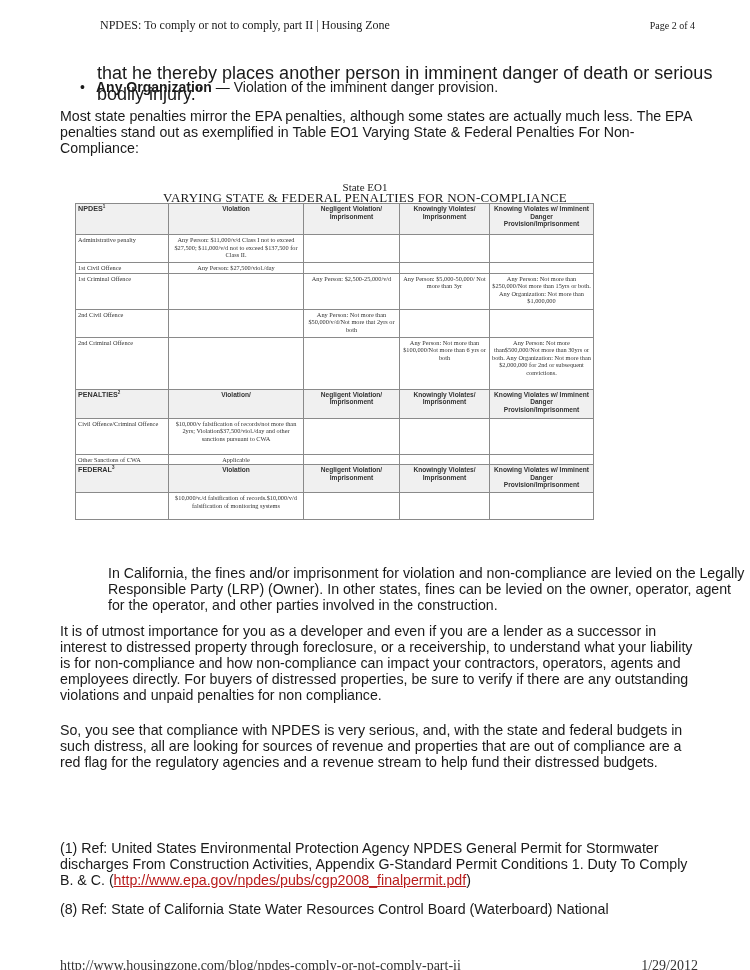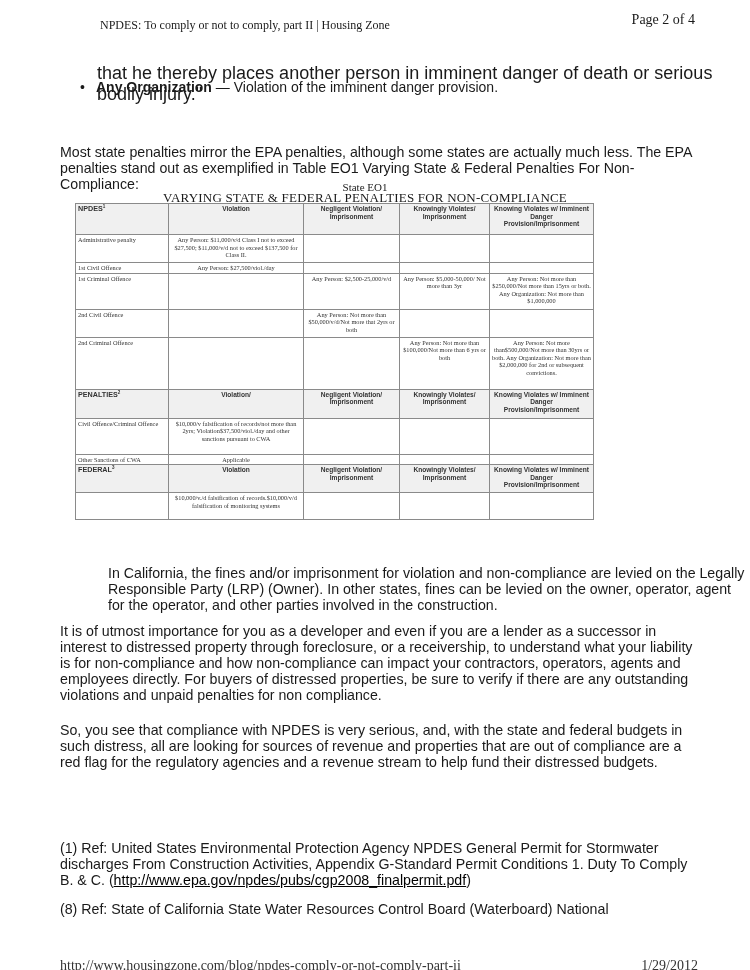--- a/index.html
+++ b/index.html
@@ -1,56 +1,56 @@
 <!DOCTYPE html>
 <html><head>
 <meta charset="utf-8">
 <style>
   html, body { margin: 0; padding: 0; background: #ffffff; }
   body { width: 750px; height: 970px; position: relative; overflow: hidden; color: #1a1a1a; }
   .serif { font-family: "Liberation Serif", "DejaVu Serif", serif; }
   .sans { font-family: "Liberation Sans", "DejaVu Sans", sans-serif; }
 
   .hdr-left { position: absolute; left: 60px; top: 18px; font-size: 12px; margin-left: 40px; }
-  .hdr-right { position: absolute; right: 55px; top: 12px; font-size: 14px; }
+  .hdr-right { position: absolute; right: 55px; top: 20px; font-size: 10px; }
 
   .body-text { position: absolute; left: 60px; width: 640px; font-size: 14.2px; line-height: 16px; }
   .cont-line { position: absolute; left: 97px; top: 63px; font-size: 18px; }
   .bullet-line { position: absolute; left: 80px; top: 79px; font-size: 14px; }
   .bullet-line .dot { display: inline-block; width: 16px; }
   .bullet-line b { font-weight: bold; }
 
   .tbl-caption { position: absolute; left: 70px; width: 590px; text-align: center; font-size: 11px; line-height: 12px; }
   .tbl-cap1 { top: 181px; }
   .tbl-cap2 { top: 192px; font-size: 13px; letter-spacing: 0.2px; }
 
   table.pen { position: absolute; left: 75px; top: 203px; border-collapse: collapse; table-layout: fixed; width: 518px; }
   table.pen td { border: 1px solid #8a8a8a; vertical-align: top; padding: 1px 2px; font-family: "Liberation Serif", "DejaVu Serif", serif; font-size: 6.3px; line-height: 7.6px; color: #333; }
   table.pen td.c { text-align: center; }
   table.pen tr.hrow td { background: #f0f0f0; font-family: "Liberation Sans", "DejaVu Sans", sans-serif; font-weight: bold; font-size: 6.6px; line-height: 7.6px; color: #333; text-align: center; }
   table.pen tr.hrow td.state { text-align: left; font-size: 7.2px; }
   table.pen sup { font-size: 4.5px; line-height: 0; }
 
-  .link { color: #000000; text-decoration: underline; }
+  .link { color: #b91c1c; text-decoration: underline; }
 
   .footer-left { position: absolute; left: 60px; top: 958px; font-size: 14px; color: #333; }
   .footer-right { position: absolute; right: 52px; top: 958px; font-size: 14px; color: #333; }
 </style>
 </head>
 <body>
 
 <div class="hdr-left serif">NPDES: To comply or not to comply, part II | Housing Zone</div>
 <div class="hdr-right serif">Page 2 of 4</div>
 
 <div class="cont-line sans">that he thereby places another person in imminent danger of death or serious bodily injury."</div>
 <div class="bullet-line sans">
   <span class="dot">•</span><b>Any Organization</b><span> — Violation of the imminent danger provision.</span>
 </div>
 
-<div class="body-text sans" style="top:108px;margin-top:36px;">Most state penalties mirror the EPA penalties, although some states are actually much less. The EPA penalties stand out as exemplified in Table EO1 Varying State &amp; Federal Penalties For Non-Compliance:</div>
+<div class="body-text sans" style="top:108px;">Most state penalties mirror the EPA penalties, although some states are actually much less. The EPA penalties stand out as exemplified in Table EO1 Varying State &amp; Federal Penalties For Non-Compliance:</div>
 
 <div class="tbl-caption tbl-cap1 serif">State EO1</div>
 <div class="tbl-caption tbl-cap2 serif">VARYING STATE &amp; FEDERAL PENALTIES FOR NON-COMPLIANCE</div>
 
 <table class="pen">
   <colgroup>
     <col style="width:93px">
       <col style="width:135px">
       <col style="width:96px">
       <col style="width:90px">

